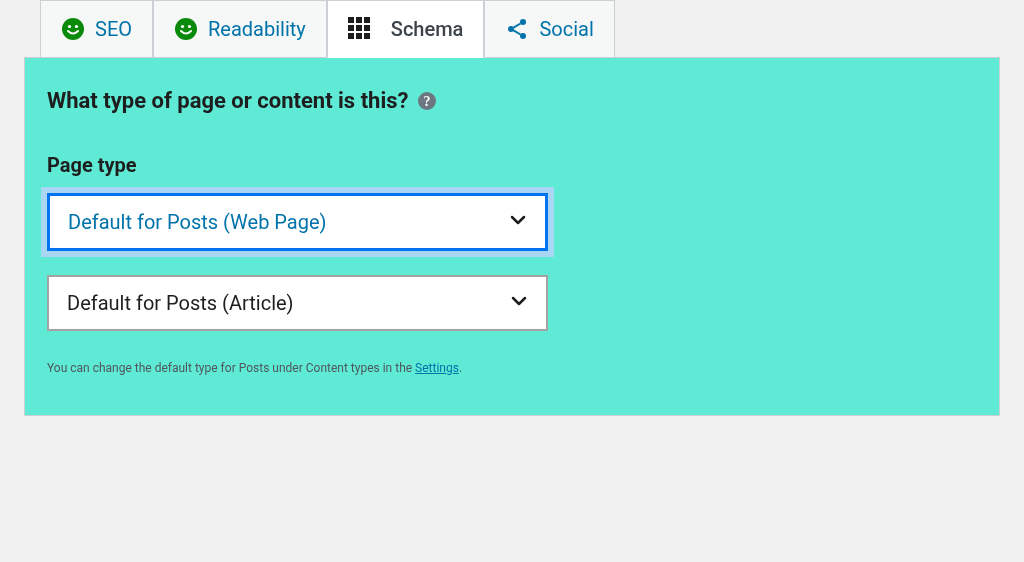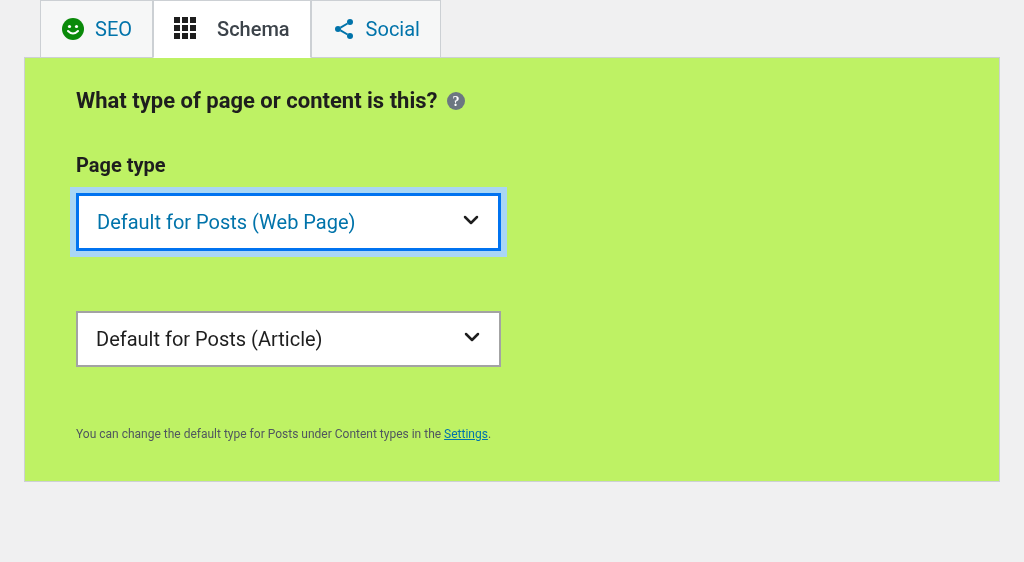--- a/index.html
+++ b/index.html
@@ -42,24 +42,24 @@
       height: 24px;
       display: inline-flex;
       align-items: center;
       justify-content: center;
     }
     .smiley-green { color: #0a8a0a; }
     .grid-icon { display: inline-block; }
     .grid-icon svg { display: block; }
     .share-icon { color: #0073aa; }
     .panel {
-      background: #bef264;
+      background: #5eead4;
       border: 1px solid #ccd0d4;
       margin-top: -1px;
-      padding: 30px 34px 40px 51px;
+      padding: 30px 34px 40px 22px;
       position: relative;
     }
     .heading-row {
       display: flex;
       align-items: center;
       gap: 8px;
       margin-bottom: 40px;
     }
     .heading {
       font-size: 22px;
@@ -77,22 +77,22 @@
       font-size: 22px;
     }
     .field-label {
       font-size: 20px;
       font-weight: 700;
       color: #1e1e1e;
       margin-bottom: 16px;
     }
     .select-wrap {
       position: relative;
-      width: 425px;
-      margin-bottom: 60px;
+      width: 501px;
+      margin-bottom: 24px;
     }
     .select-box {
       display: flex;
       align-items: center;
       justify-content: space-between;
       padding: 14px 18px;
       border: 2px solid #a3a3a3;
       background: #fff;
       font-size: 20px;
       color: #1e1e1e;
@@ -128,20 +128,31 @@
     <div class="tab">
       <span class="tab-icon smiley-green">
         <svg width="24" height="24" viewBox="0 0 24 24">
             <circle cx="12" cy="12" r="11" fill="#0a8a0a"></circle>
             <circle cx="8.5" cy="9.5" r="1.6" fill="#fff"></circle>
             <circle cx="15.5" cy="9.5" r="1.6" fill="#fff"></circle>
             <path d="M7 14 Q12 19 17 14" stroke="#fff" stroke-width="2" fill="none" stroke-linecap="round"></path>
           </svg>
       </span>
       <span>SEO</span>
+    </div>
+    <div class="tab">
+      <span class="tab-icon smiley-green">
+        <svg width="24" height="24" viewBox="0 0 24 24">
+            <circle cx="12" cy="12" r="11" fill="#0a8a0a"></circle>
+            <circle cx="8.5" cy="9.5" r="1.6" fill="#fff"></circle>
+            <circle cx="15.5" cy="9.5" r="1.6" fill="#fff"></circle>
+            <path d="M7 14 Q12 19 17 14" stroke="#fff" stroke-width="2" fill="none" stroke-linecap="round"></path>
+          </svg>
+      </span>
+      <span>Readability</span>
     </div>
     <div class="tab active">
       <span class="tab-icon grid-icon">
         <svg width="22" height="22" viewBox="0 0 22 22">
           <rect x="0" y="0" width="6" height="6" fill="#1e1e1e"></rect>
             <rect x="8" y="0" width="6" height="6" fill="#1e1e1e"></rect>
             <rect x="16" y="0" width="6" height="6" fill="#1e1e1e"></rect>
           <rect x="0" y="8" width="6" height="6" fill="#1e1e1e"></rect>
             <rect x="8" y="8" width="6" height="6" fill="#1e1e1e"></rect>
             <rect x="16" y="8" width="6" height="6" fill="#1e1e1e"></rect>

